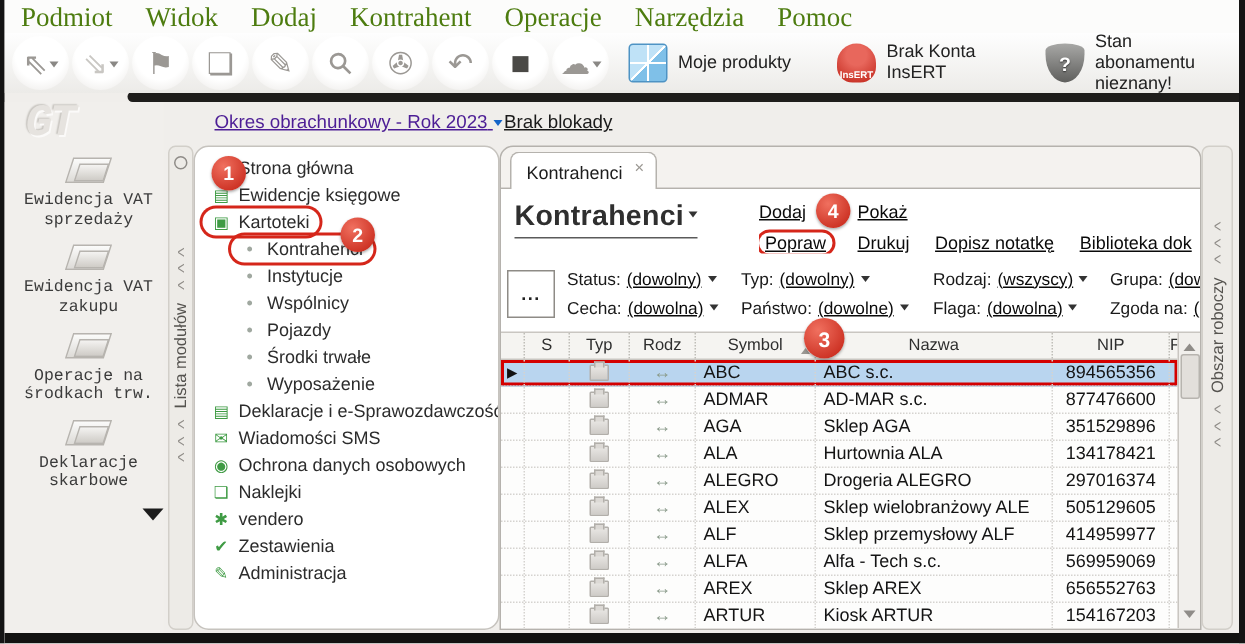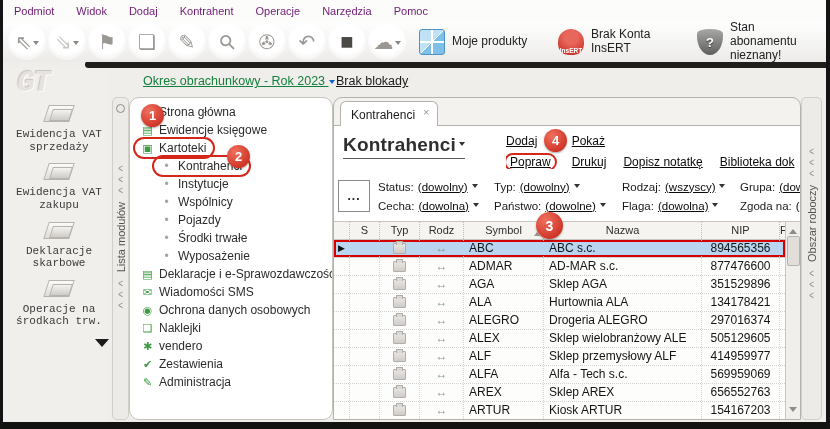--- a/index.html
+++ b/index.html
@@ -1,21 +1,21 @@
 <!DOCTYPE html>
 <html lang="pl"><head>
 <meta charset="utf-8">
 <style>
   html,body{margin:0;padding:0;background:#d8d6d2;}
   body{font-family:"Liberation Sans","DejaVu Sans",sans-serif;-webkit-font-smoothing:antialiased;}
   .window{position:relative;width:830px;height:429px;background:#f0eeeb;overflow:hidden;
           border-left:3px solid #141414;border-right:4px solid #141414;box-sizing:border-box;}
   
   .menubar{position:absolute;left:0;top:0;right:0;height:22px;background:#fcfcfb;display:flex;align-items:center;z-index:5;}
-  .menu-item{padding:0 11px;font-size:11px;color:#701a75;cursor:default;line-height:22px;}
+  .menu-item{padding:0 11px;font-size:18px;color:#4d7c0f;cursor:default;line-height:22px;font-family:Liberation Serif, serif;}
   
   .toolbar{position:absolute;left:0;top:22px;right:0;height:40px;background:linear-gradient(#fefefe,#ecebe8);display:flex;align-items:center;padding-left:4px;box-sizing:border-box;z-index:4;}
   .tbtn{position:relative;width:38px;height:36px;border-radius:50%;display:flex;align-items:center;justify-content:center;margin:0 1px;background:radial-gradient(circle at 50% 35%,#ffffff 55%,#e9e7e4);}
   .tglyph{font-size:20px;color:#9b9894;text-shadow:0 1px 0 #fff;}
   .tbtn.dark .tglyph{color:#4a4946;font-size:22px;text-shadow:none;}
   .tbtn.disabled .tglyph{color:#c9c7c3;}
   .tbtn .caret{margin-left:1px;}
   .rot .tglyph{display:inline-block;transform:rotate(-45deg);}
   .caret{width:0;height:0;border:3px solid transparent;border-top:4px solid #8a8885;display:inline-block;position:relative;top:2px;}
   .caret.blue{border-top-color:#1464c8;}
@@ -53,21 +53,21 @@
   .vspacer.small{flex:0 0 48px;}
   
   .tree-panel{position:absolute;left:126px;top:97px;width:204px;bottom:9px;background:#fff;border:1px solid #c6c3be;border-radius:10px;box-sizing:border-box;padding:5px 0 0 5px;z-index:2;overflow:hidden;}
   .tree-item{display:flex;align-items:center;height:18px;padding:0 7px 0 5px;width:max-content;border-radius:9px;cursor:default;}
   .tree-item.sub{margin-left:19px;}
   .ti-icon{width:15px;font-size:11px;color:#3f9b44;text-align:center;margin-right:4px;flex:0 0 15px;}
   .tree-item.sub .ti-icon{color:#a0a8a0;font-size:12px;}
   .ti-label{font-size:12px;color:#2c2c2c;white-space:nowrap;}
   .tree-item.annotated{box-shadow:0 0 0 2px #d5261a;}
   
-  .period-link{position:absolute;left:140px;top:74px;font-size:12.5px;color:#15803d;text-decoration:underline;z-index:3;cursor:pointer;white-space:nowrap;}
+  .period-link{position:absolute;left:140px;top:74px;font-size:12.5px;color:#4c1d95;text-decoration:underline;z-index:3;cursor:pointer;white-space:nowrap;}
   .lock-link{position:absolute;left:333px;top:74px;font-size:12.5px;color:#1a1a1a;text-decoration:underline;z-index:3;cursor:pointer;}
   
   .tabpanel{position:absolute;left:330px;top:97px;width:468px;bottom:9px;background:#f4f2ef;border:1px solid #b5b2ad;border-radius:9px 9px 0 0;box-sizing:border-box;z-index:2;overflow:hidden;}
   .tab{position:absolute;left:6px;top:3px;height:25px;min-width:86px;background:#fff;border:1px solid #b5b2ad;border-bottom:none;border-radius:6px 6px 0 0;display:flex;align-items:flex-end;padding:0 8px 4px 10px;box-sizing:border-box;z-index:3;}
   .tab-label{font-size:12px;color:#1c1c1c;}
   .tab-close{margin:0 0 6px 8px;font-size:11px;color:#9a9792;line-height:8px;cursor:pointer;}
   .content{position:absolute;left:0;right:0;top:27px;bottom:0;background:#fff;border-top:1px solid #b5b2ad;display:flex;flex-direction:column;overflow:hidden;}
   
   .panel-header{position:relative;height:47px;flex:0 0 47px;}
   .page-title{position:absolute;left:9px;top:8px;font-size:19px;font-weight:bold;color:#2f2f2f;border-bottom:1px solid #5a5a5a;padding-bottom:2px;letter-spacing:.2px;cursor:pointer;}
@@ -230,26 +230,26 @@
           <span class="module-label">Ewidencja VAT sprzedaży</span>
         </span>
 
         <span class="module">
           <span class="module-icon"></span>
           <span class="module-label">Ewidencja VAT zakupu</span>
         </span>
 
         <span class="module">
           <span class="module-icon"></span>
-          <span class="module-label">Deklaracje skarbowe</span>
+          <span class="module-label">Operacje na środkach trw.</span>
         </span>
 
         <span class="module">
           <span class="module-icon"></span>
-          <span class="module-label">Operacje na środkach trw.</span>
+          <span class="module-label">Deklaracje skarbowe</span>
         </span>
       </span>
     <div class="collapse-arrow"></div>
   </div>
 
   <div class="vstrip left">
     <span class="pin-icon"></span>
     <span class="vspacer small"></span>
     <span class="chev">&lt;</span>
     <span class="chev">&lt;</span>

